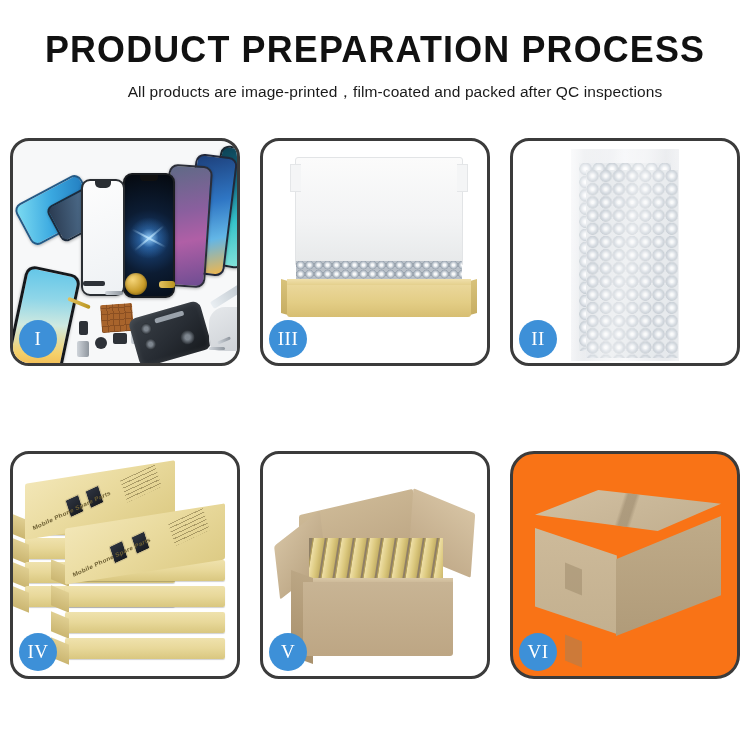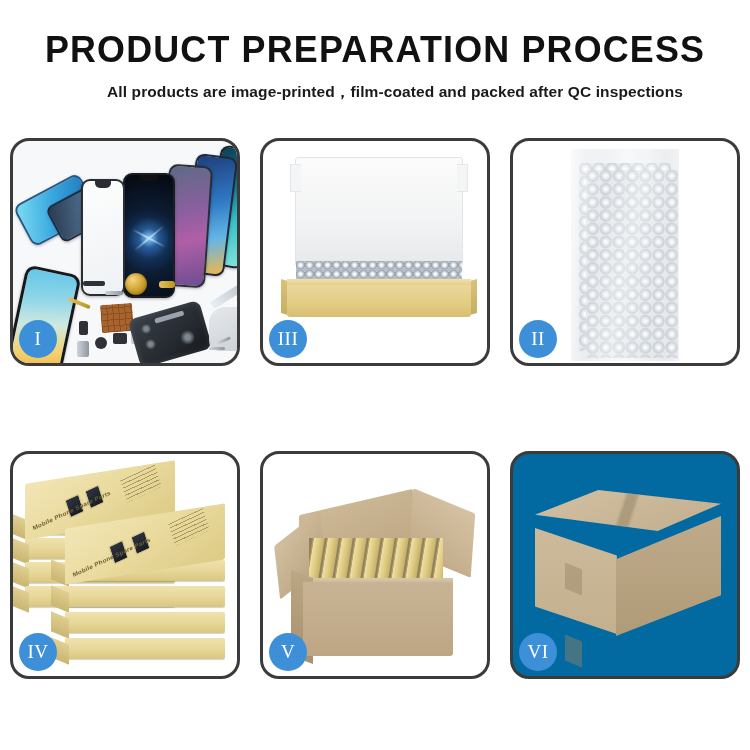--- a/index.html
+++ b/index.html
@@ -18,21 +18,21 @@
     font-size: 37px;
     font-weight: 700;
     letter-spacing: 1.2px;
     color: #111;
     line-height: 1.1;
     transform: scaleX(0.97);
   }
   .subtitle {
     margin-top: 11px;
     font-size: 15.5px;
-    font-weight: 700;
+    font-weight: 400;
     color: #1a1a1a;
     letter-spacing: 0.1px;
     margin-left: 40px;
   }
 
   
   .grid {
     position: absolute;
     left: 10px; top: 138px;
     width: 730px;
@@ -334,21 +334,21 @@
     position:absolute; left:28px; top:120px; width:22px; height:86px;
     background: linear-gradient(180deg,#bba684,#a9916d);
     transform: skewY(20deg);
   }
   .c5-lipTop{
     position:absolute; left:40px; top:124px; width:150px; height:8px;
     background: linear-gradient(180deg,#d9c7a6,#c4b08f);
   }
 
   
-  .p6 { background:#0369a1; }
+  .p6 { background:#f97316;border-radius:24px; }
   .c6{
     position:absolute; left:22px; top:36px; width:186px; height:156px;
   }
   .c6-top{
     position:absolute; left:0; top:0; width:186px; height:62px;
     background: linear-gradient(160deg,#d2c0a2 0%,#c8b697 48%,#bfab8a 100%);
     clip-path: polygon(34% 0%, 100% 22%, 66% 66%, 0% 40%);
   }
   .c6-seam{
     position:absolute; left:0; top:0; width:186px; height:62px;

